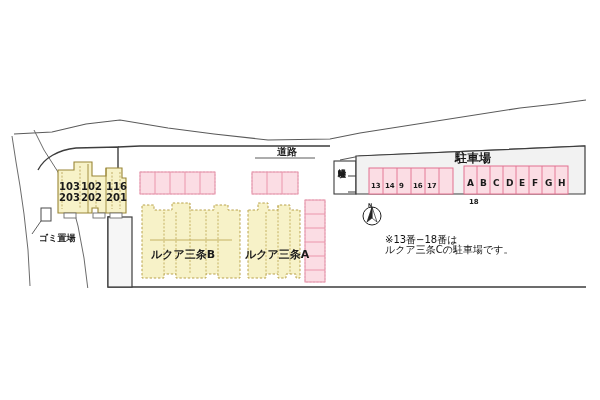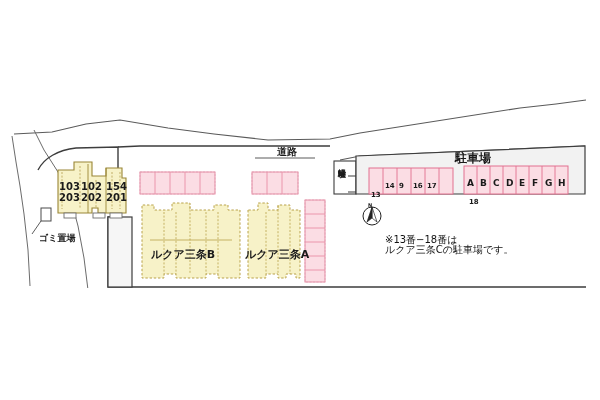--- a/index.html
+++ b/index.html
@@ -191,33 +191,33 @@
   </svg>
 
   <div class="lbl road-lbl" style="left:277px;top:147px;">道路</div>
 
   <div class="lbl unit-num" style="left:59px;top:182px;">103</div>
   <div class="lbl unit-num" style="left:59px;top:193px;">203</div>
 
   <div class="lbl unit-num" style="left:81px;top:182px;">102</div>
   <div class="lbl unit-num" style="left:81px;top:193px;">202</div>
 
-  <div class="lbl unit-num" style="left:106px;top:182px;">154</div>
+  <div class="lbl unit-num" style="left:106px;top:182px;">116</div>
   <div class="lbl unit-num" style="left:106px;top:193px;">201</div>
 
   <div class="lbl gomi" style="left:27px;top:234px;padding-left:12px;">ゴミ置場</div>
 
   <div class="lbl bldg-name" style="left:151px;top:249px;">ルクア三条B</div>
   <div class="lbl bldg-name" style="left:245px;top:249px;">ルクア三条A</div>
 
   <div class="lbl vert" style="left:337px;top:163px;">駐輪場</div>
 
   <div class="lbl pk-title" style="left:455px;top:152px;">駐車場</div>
 
-  <div class="lbl stall-lbl" style="left:371px;top:192px;">13</div>
+  <div class="lbl stall-lbl" style="left:371px;top:183px;">13</div>
   <div class="lbl stall-lbl" style="left:385px;top:183px;">14</div>
   <div class="lbl stall-lbl" style="left:399px;top:183px;">9</div>
   <div class="lbl stall-lbl" style="left:413px;top:183px;">16</div>
   <div class="lbl stall-lbl" style="left:427px;top:183px;">17</div>
   <div class="lbl stall-lbl" style="left:441px;top:199px;padding-left:28px;">18</div>
 
   <div class="lbl stall-lbl-lg" style="left:467px;top:179px;">A</div>
   <div class="lbl stall-lbl-lg" style="left:480px;top:179px;">B</div>
   <div class="lbl stall-lbl-lg" style="left:493px;top:179px;">C</div>
   <div class="lbl stall-lbl-lg" style="left:506px;top:179px;">D</div>

